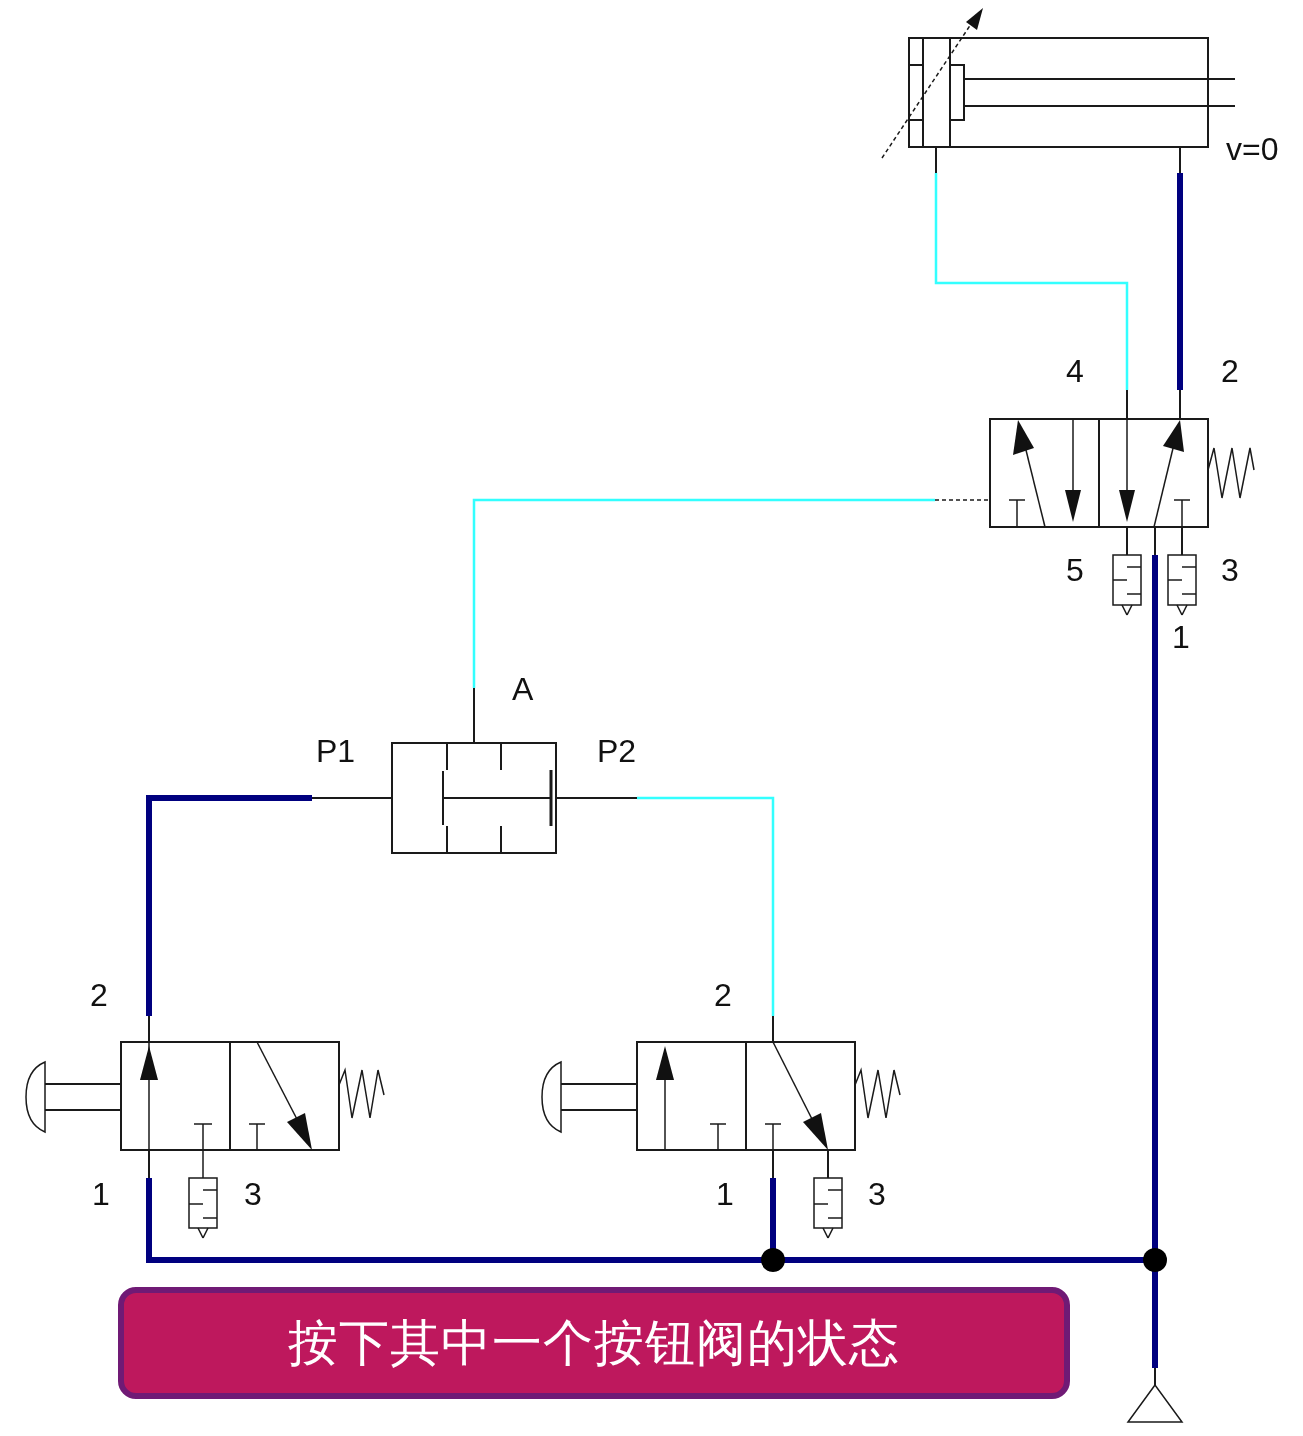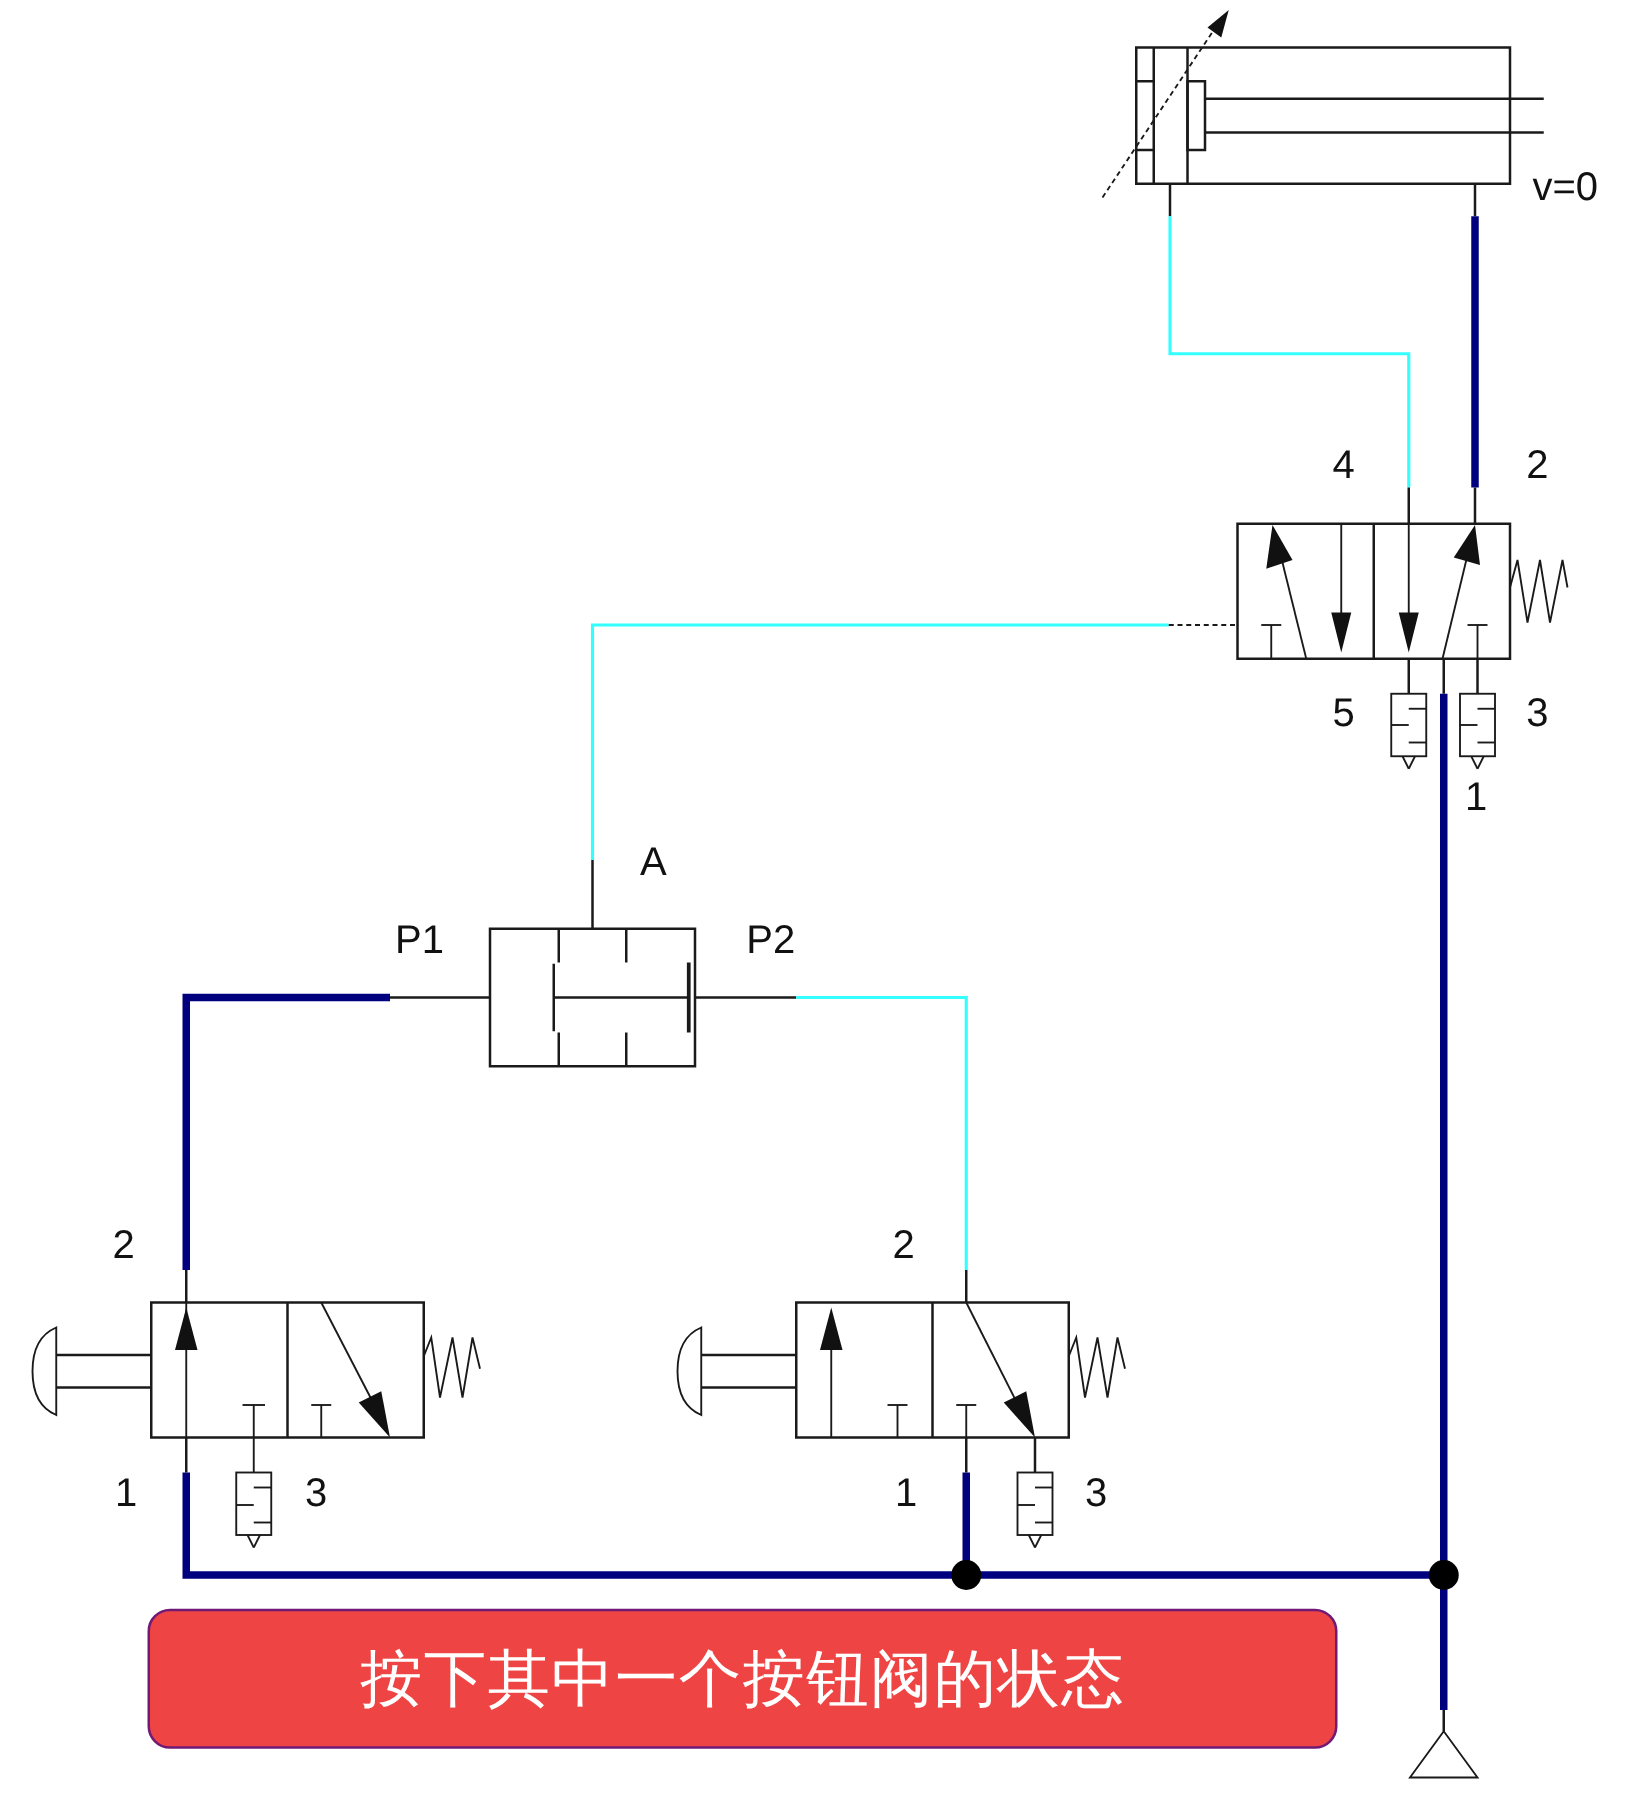--- a/index.html
+++ b/index.html
@@ -4,21 +4,21 @@
 <style>
   html, body { margin:0; padding:0; background:#ffffff; }
   body { width:1303px; height:1436px; position:relative; overflow:hidden; font-family:"Liberation Sans", sans-serif; }
   svg { position:absolute; left:0; top:0; }
   .sym { fill:none; stroke:#1a1a1a; stroke-width:2; }
   .thin { fill:none; stroke:#1a1a1a; stroke-width:1.5; }
   .dash { fill:none; stroke:#1a1a1a; stroke-width:1.5; stroke-dasharray:4 3; }
   .lbl { font-family:"Liberation Sans", sans-serif; font-size:32px; fill:#111; }
   .caption-box {
     position:absolute; left:118px; top:1287px; width:952px; height:112px;
-    background:#ef4444; border:2px solid #701a75; border-radius:18px; box-sizing:border-box;
+    background:#be185d; border:6px solid #701a75; border-radius:18px; box-sizing:border-box;
     display:flex; align-items:center; justify-content:center;
   }
   .caption-text { color:#ffffff; font-family:"DejaVu Sans", sans-serif; font-size:50px; letter-spacing:1px; }
 </style>
 </head>
 <body>
 
 <svg width="1303" height="1436" viewBox="0 0 1303 1436">
   <defs>
     <marker id="arrowUp" markerWidth="10" markerHeight="10" refX="5" refY="5" orient="auto"></marker>

